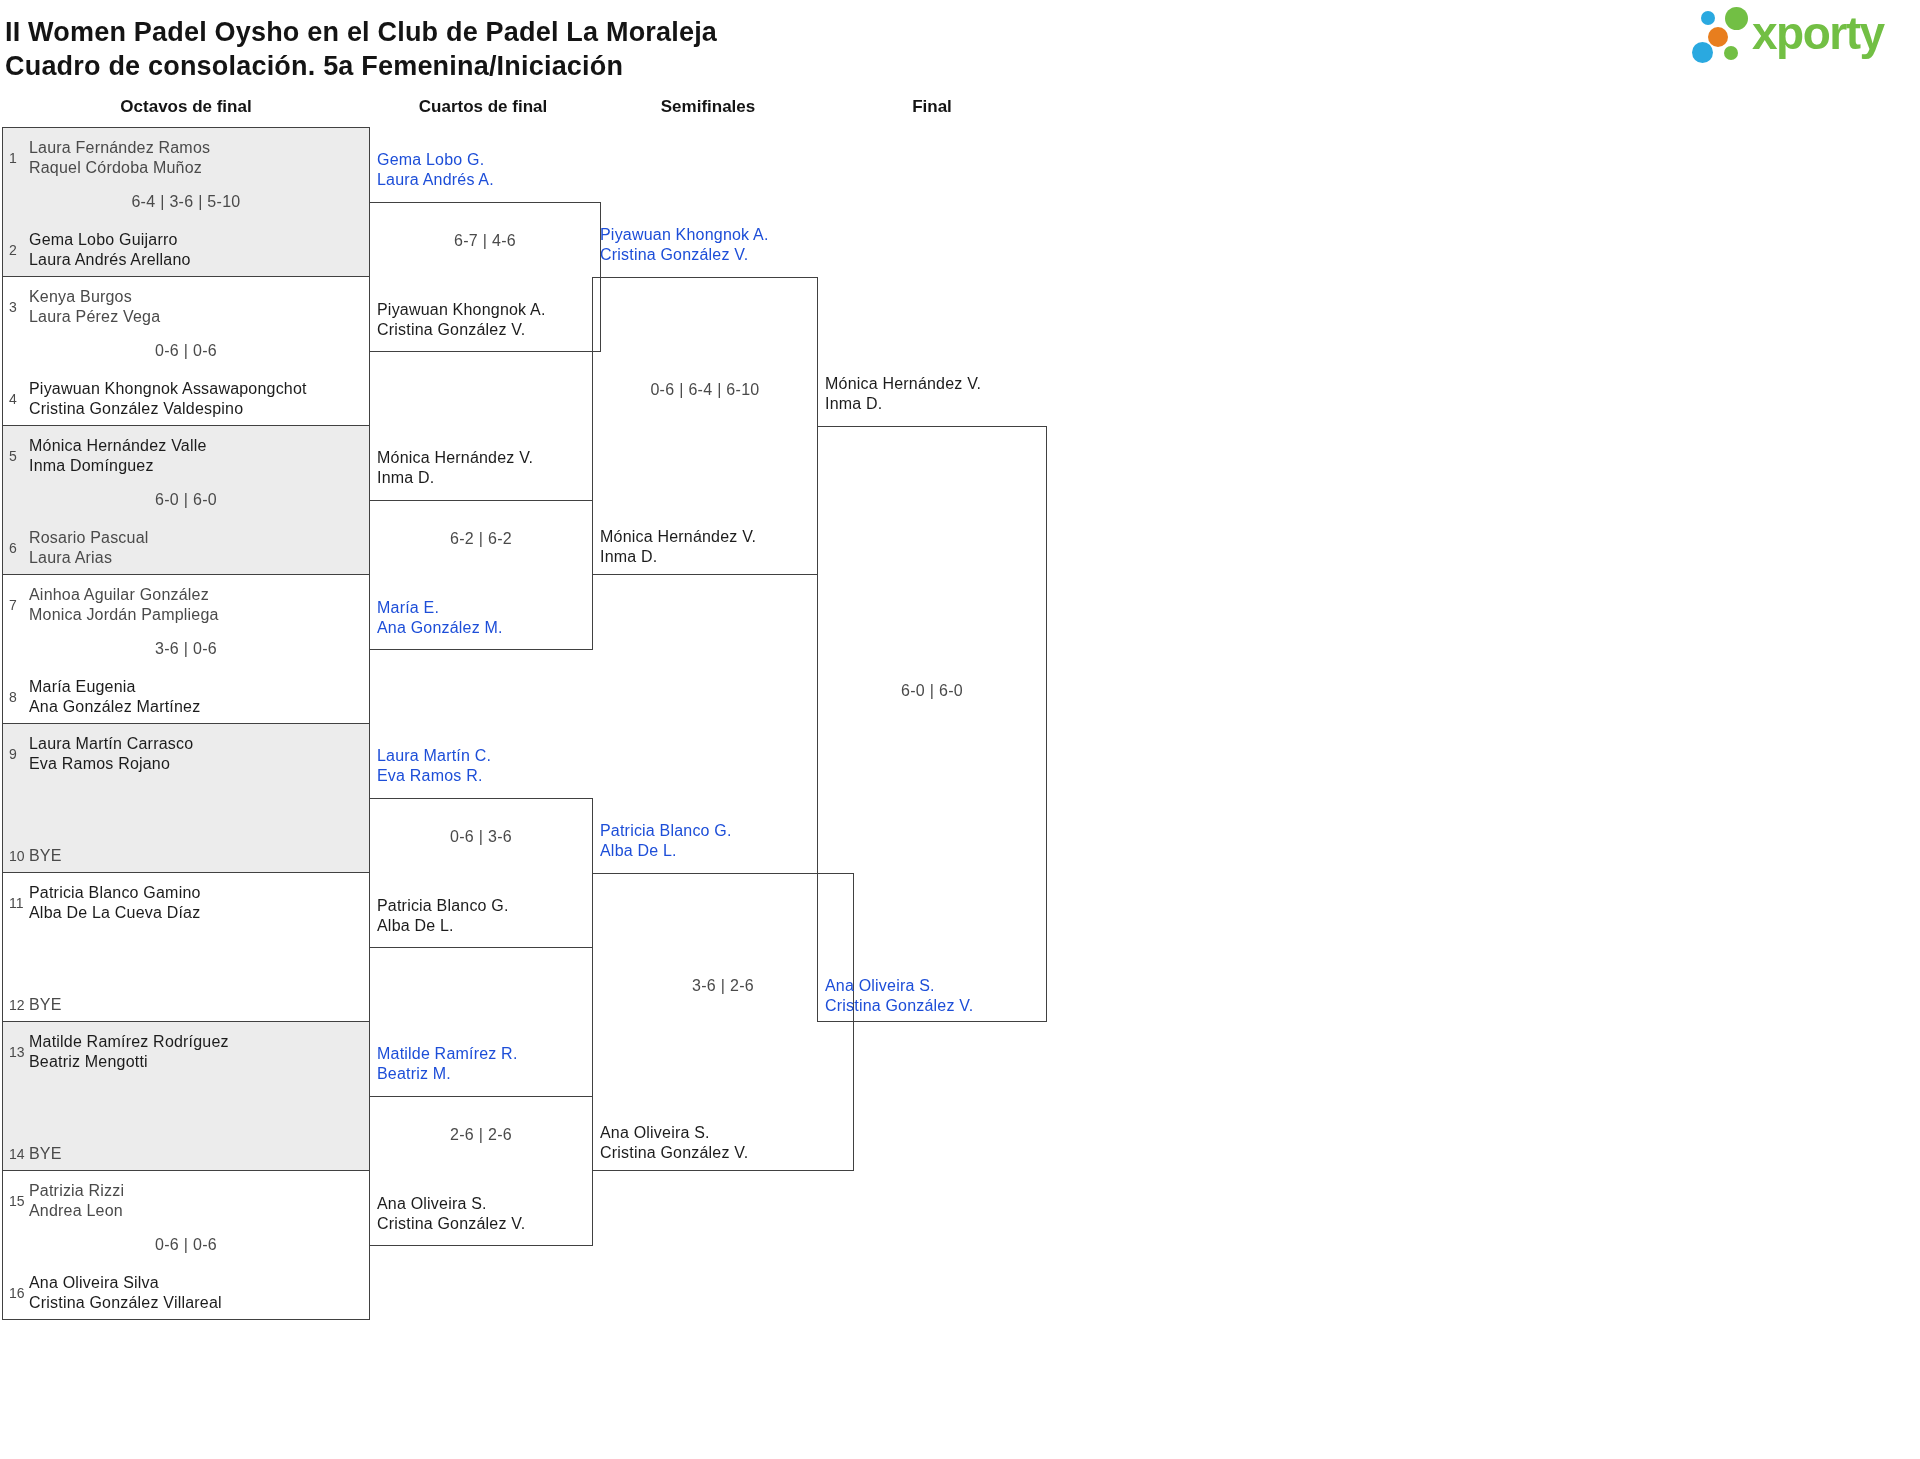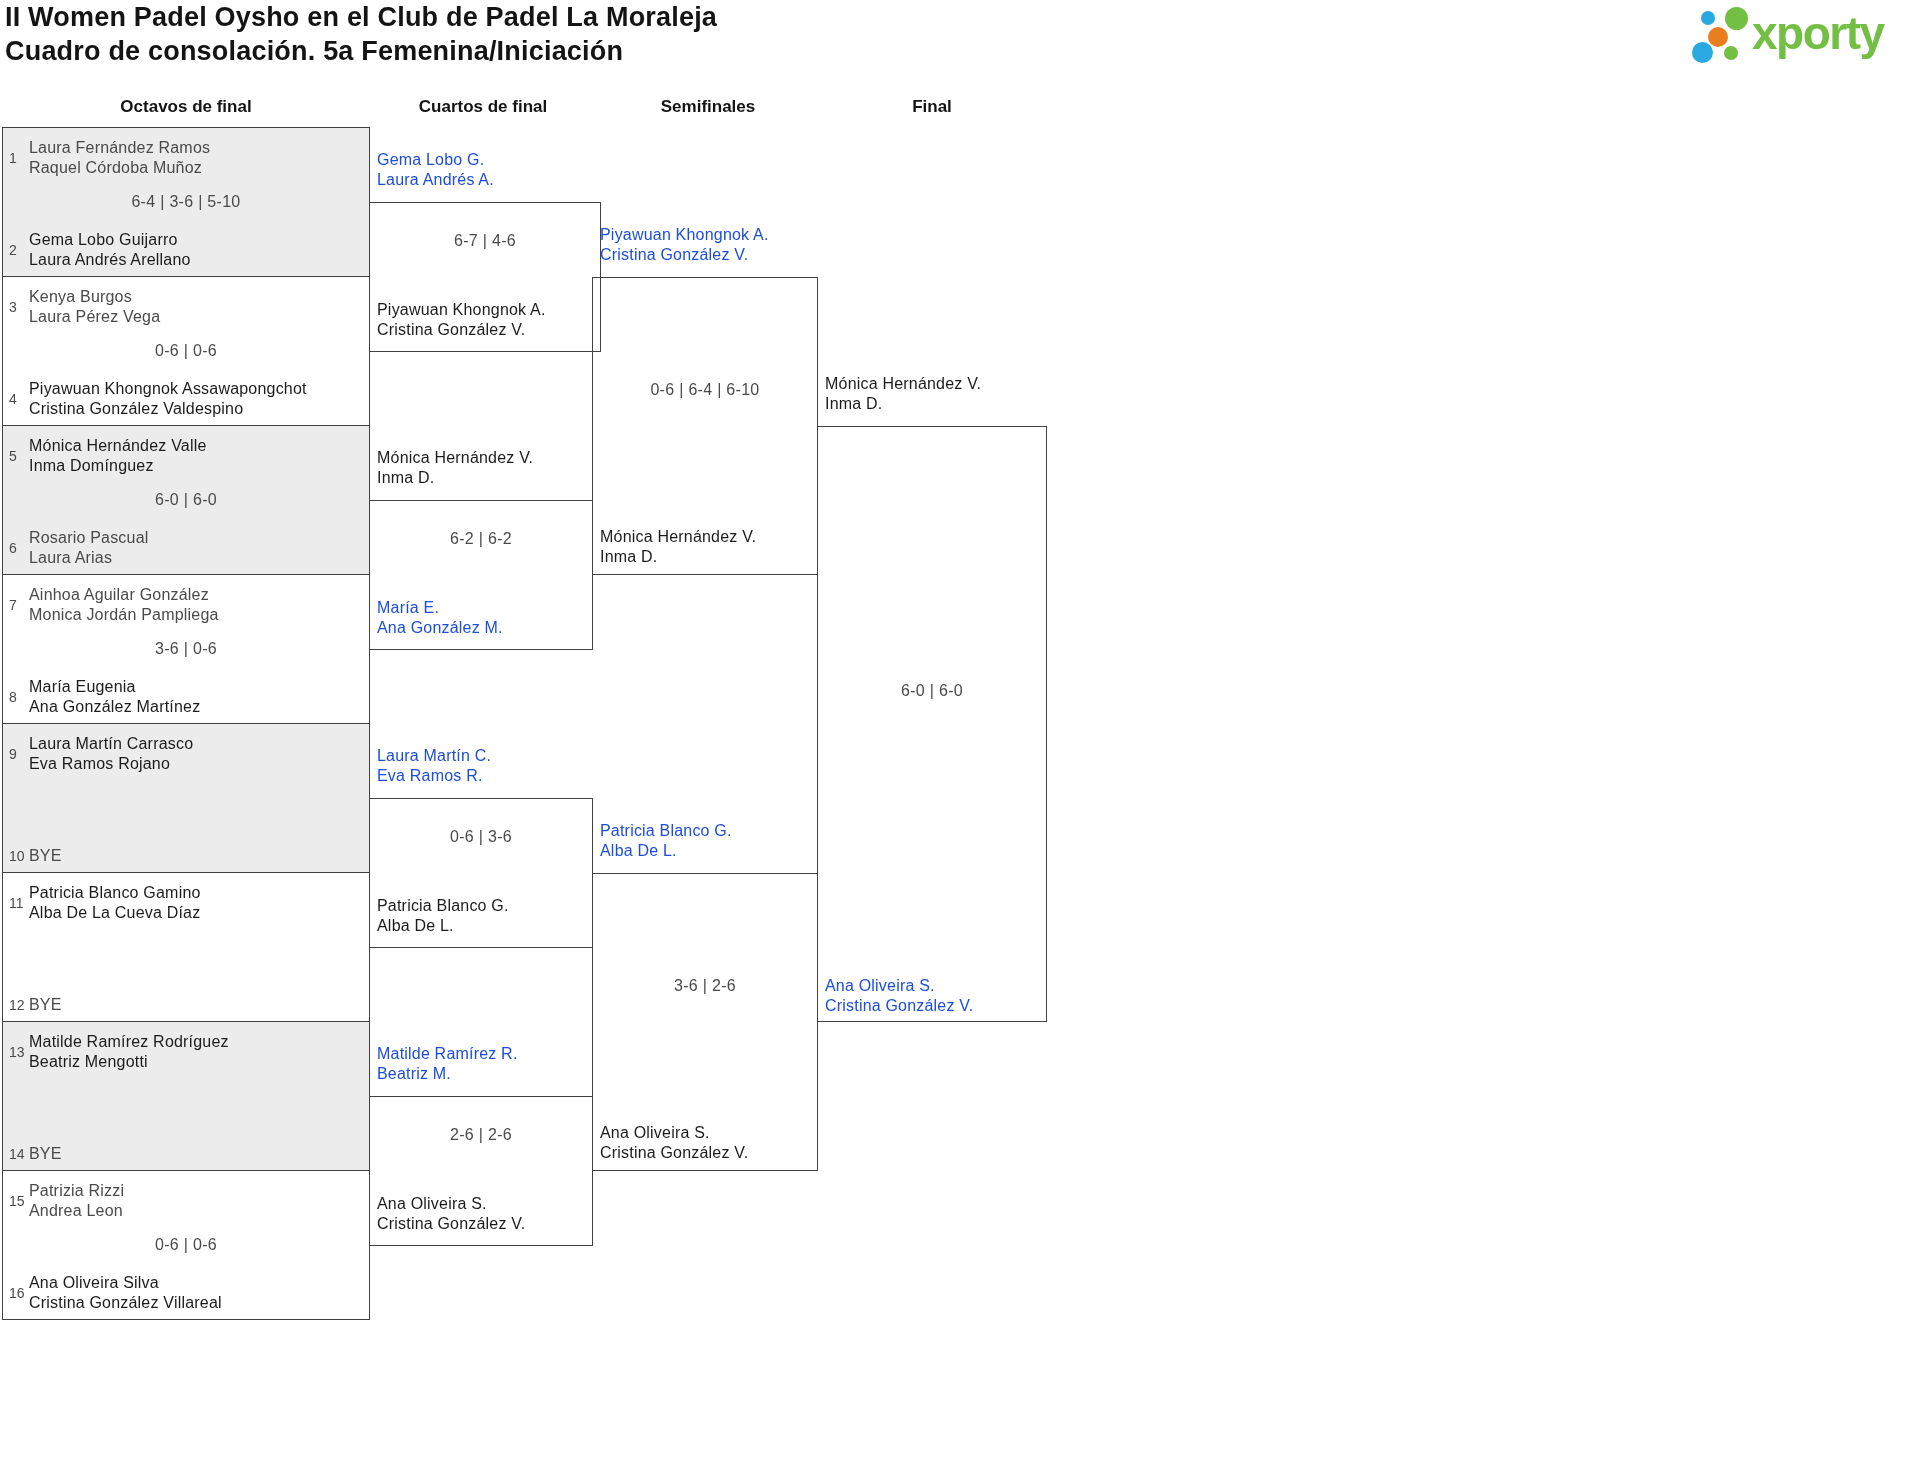--- a/index.html
+++ b/index.html
@@ -2,21 +2,21 @@
 <html><head>
 <meta charset="utf-8">
 <style>
   html,body { margin:0; padding:0; background:#ffffff; }
   .page {
     position:relative; width:1920px; height:1459px; background:#ffffff;
     font-family:"Liberation Sans", sans-serif; overflow:hidden;
   }
   
   .title {
-    position:absolute; left:5px; top:0;
+    position:absolute; left:5px; top:15px;
     font-size:27px; line-height:34px; font-weight:700; color:#141414;
     letter-spacing:0.2px; white-space:nowrap;
   }
   .round-header {
     position:absolute; top:97px; transform:translateX(-50%);
     font-size:17px; font-weight:700; color:#141414; white-space:nowrap;
   }
   
   .logo { position:absolute; left:1690px; top:0; width:228px; height:72px; }
   .dot  { position:absolute; border-radius:50%; }
@@ -276,21 +276,21 @@
   </div>
   <div class="r-label" style="left:600px;top:225px">
     <div>Piyawuan Khongnok A.</div>
     <div>Cristina González V.</div>
   </div>
   <div class="r-label bold" style="left:600px;top:527px">
     <div>Mónica Hernández V.</div>
     <div>Inma D.</div>
   </div>
 
-  <div class="r-box sf" style="left:592px;top:873px;width:226px;height:298px">
+  <div class="r-box sf" style="left:592px;top:873px;width:262px;height:298px">
     <div class="r-score">3-6 | 2-6</div>
   </div>
   <div class="r-label" style="left:600px;top:821px">
     <div>Patricia Blanco G.</div>
     <div>Alba De L.</div>
   </div>
   <div class="r-label bold" style="left:600px;top:1123px">
     <div>Ana Oliveira S.</div>
     <div>Cristina González V.</div>
   </div>

